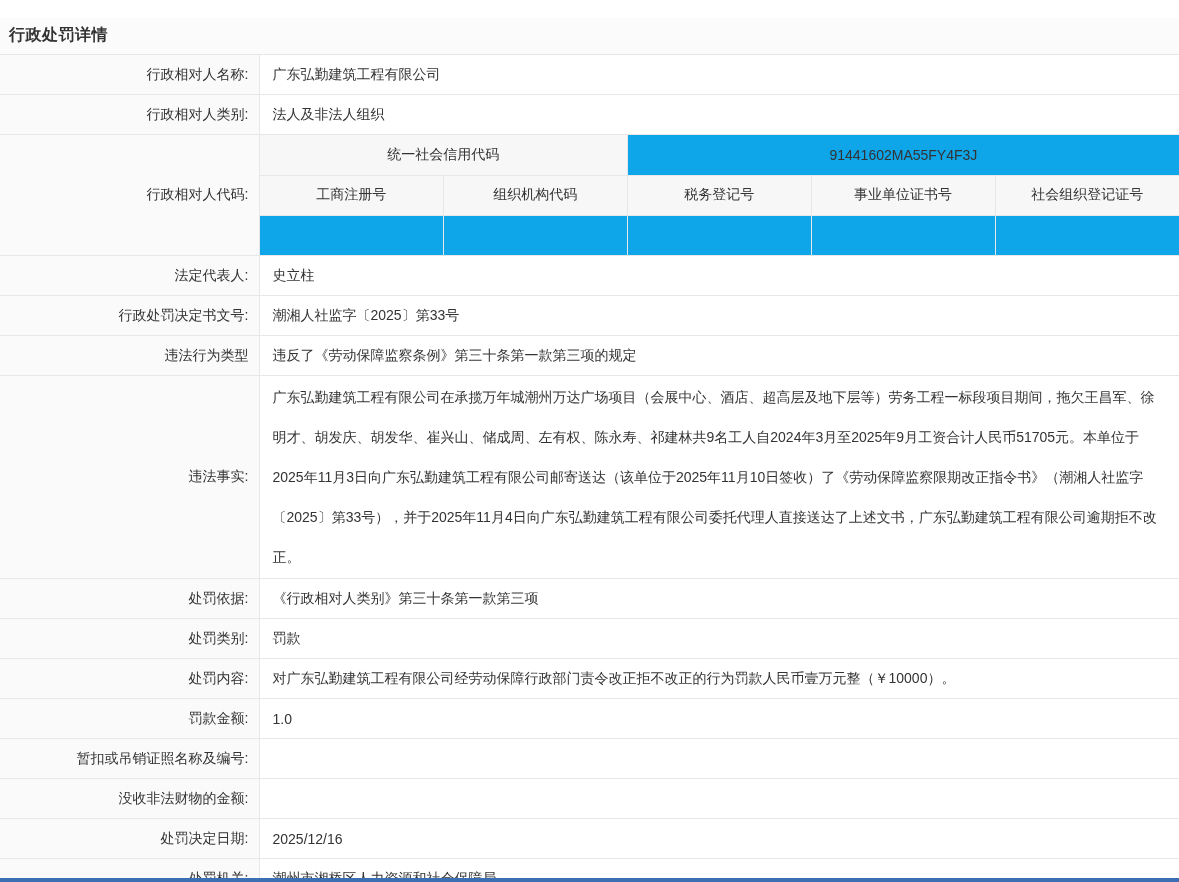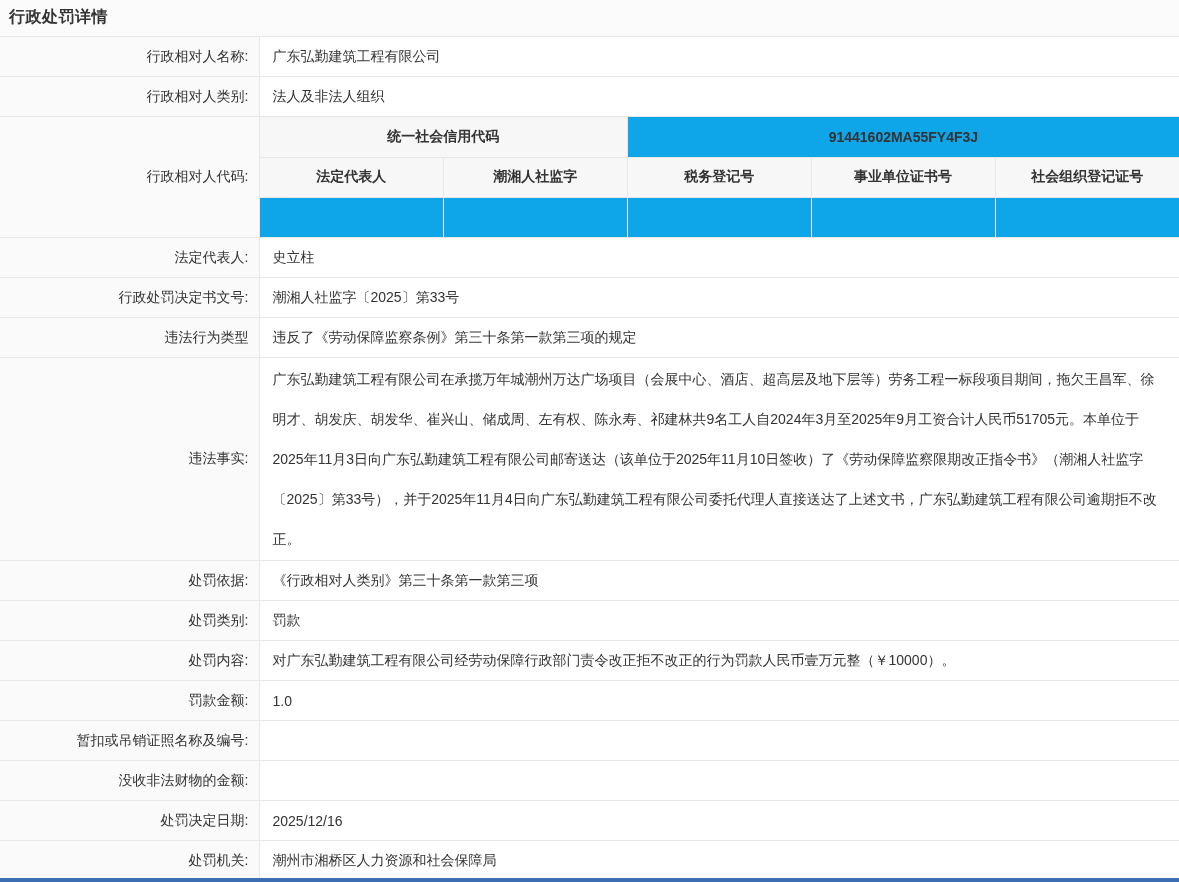--- a/index.html
+++ b/index.html
@@ -7,20 +7,21 @@
     margin: 0; padding: 0;
     width: 1179px; height: 882px;
     overflow: hidden;
     background: #ffffff;
     font-family: "Liberation Sans", "DejaVu Sans", sans-serif;
     position: relative;
   }
   .page-header {
     background: #fbfbfb;
     padding: 7px 10px 8px 9px;
+    margin-top: 18px;
   }
   .page-title {
     font-size: 16px;
     font-weight: bold;
     color: #333333;
     letter-spacing: 0.5px;
   }
   table.detail {
     width: 1179px;
     border-collapse: collapse;
@@ -62,21 +63,21 @@
   table.nested td {
     border-top: none;
     text-align: center;
     height: 40px;
     font-size: 14px;
     overflow: hidden;
     white-space: nowrap;
   }
   table.nested td + td,
   table.nested td.bl { border-left: 1px solid #e7e7e7; }
-  table.nested tr.inner-border td { border-bottom: 1px solid #e7e7e7; font-weight: bold; }
+  table.nested tr.inner-border td { border-bottom: 1px solid #e7e7e7; }
   td.nh { background: #f7f7f7; color: #444444; }
   td.nv { background: #0ea5e9; color: #333333; }
   .footer-bar {
     position: absolute;
     left: 0; bottom: 0;
     width: 100%;
     height: 4px;
   }
 </style>
 </head>
@@ -110,22 +111,22 @@
               <col style="width:20%">
               <col style="width:20%">
               <col style="width:20%">
             </colgroup>
           <tbody>
             <tr class="inner-border">
               <td class="nh" colspan="2">统一社会信用代码</td>
               <td class="nv" colspan="3">91441602MA55FY4F3J</td>
             </tr>
             <tr class="inner-border">
-              <td class="nh">法定代表人</td>
-              <td class="nh">潮湘人社监字</td>
+              <td class="nh">工商注册号</td>
+              <td class="nh">组织机构代码</td>
               <td class="nh">税务登记号</td>
               <td class="nh">事业单位证书号</td>
               <td class="nh">社会组织登记证号</td>
             </tr>
             <tr>
               <td class="nv"></td>
               <td class="nv"></td>
               <td class="nv"></td>
               <td class="nv"></td>
               <td class="nv"></td>

